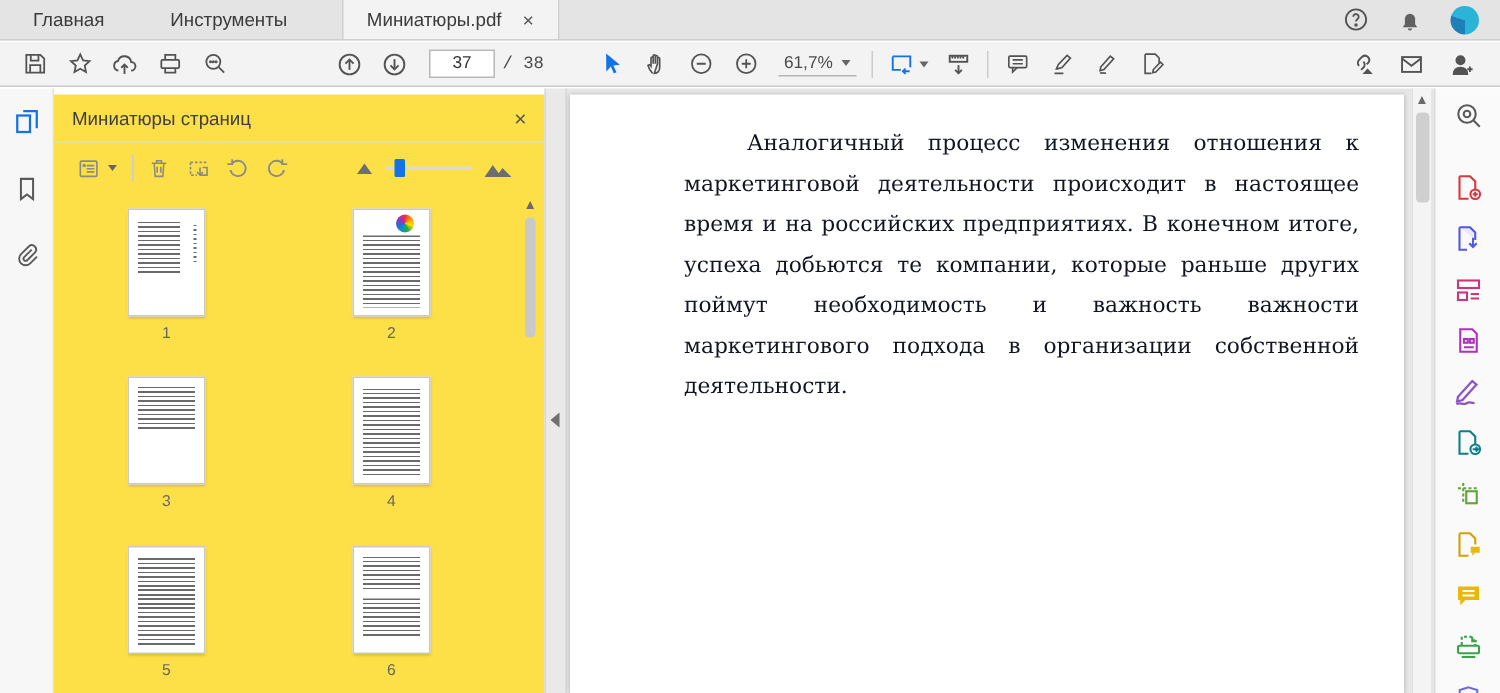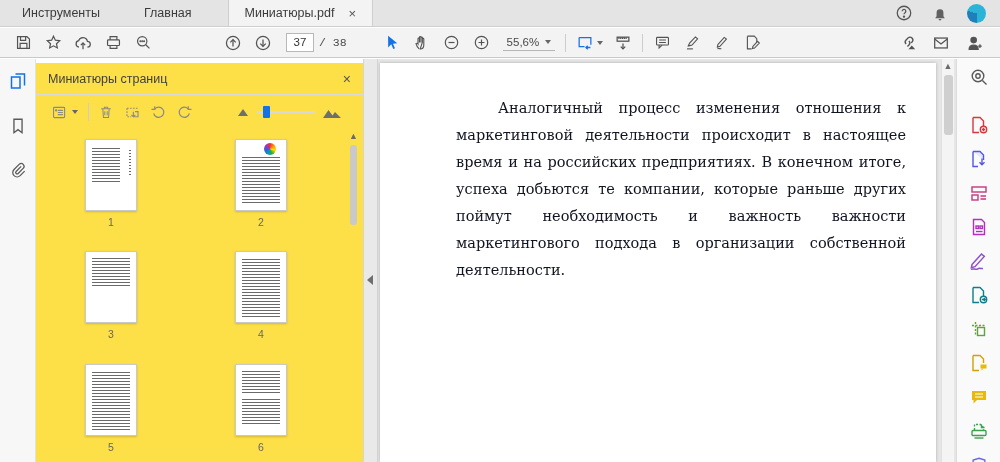--- a/index.html
+++ b/index.html
@@ -13,21 +13,21 @@
   .tab.doc { background:#f3f3f3; border-left:1px solid #cfcfcf; border-right:1px solid #cfcfcf; margin-left:14px; gap:14px; padding:0 16px; }
   .tab-close { color:#555; font-size:13px; line-height:1; }
   .tabbar-right { margin-left:auto; display:flex; align-items:center; gap:18px; padding-right:14px; }
   .avatar { width:19px; height:19px; border-radius:50%; background:conic-gradient(from 180deg, #1f7fb8 0 30%, #2bb3d8 30% 100%); }
 
   
   .toolbar { position:absolute; left:0; top:28px; width:1000px; height:30px; background:#f3f3f3; border-bottom:1px solid #c9c9c9; display:flex; align-items:center; color:#535353; }
   .tbtn { width:30px; height:26px; display:flex; align-items:center; justify-content:center; }
   .tb-sep { width:1px; height:18px; background:#cccccc; margin:0 4px; }
   .sp { flex:0 0 auto; }
-  .page-box { width:28px; height:19px; border:1px solid #b8b8b8; background:#fff; text-align:center; font-size:11.5px; color:#333; line-height:17px; margin:0 5px 0 8px; }
+  .page-box { width:44px; height:19px; border:1px solid #b8b8b8; background:#fff; text-align:center; font-size:11.5px; color:#333; line-height:17px; margin:0 5px 0 8px; }
   .page-total { font-size:11.5px; color:#4a4a4a; margin-right:6px; white-space:nowrap;font-family:Liberation Mono, monospace; }
   .zoom-field { display:flex; align-items:center; gap:6px; border-bottom:1px solid #b5b5b5; padding:2px 4px; margin:0 6px; }
   .zoom-val { font-size:11.5px; color:#4a4a4a; }
   .caret { width:0; height:0; border-left:3.5px solid transparent; border-right:3.5px solid transparent; border-top:4px solid #666; }
   .toolbar-right { margin-left:auto; display:flex; align-items:center; padding-right:8px; }
 
   
   .body { position:absolute; left:0; top:59px; width:1000px; height:403px; }
   .navstrip { position:absolute; left:0; top:0; width:36px; height:403px; background:#f7f7f7; border-right:1px solid #e2e2e2; display:flex; flex-direction:column; align-items:center; padding-top:12px; gap:26px; }
 
@@ -55,37 +55,37 @@
   .panel-scroll .arrow { color:#6a6a6a; font-size:9px; text-align:center; line-height:10px; }
   .panel-scroll .thumb { width:7px; height:80px; background:#c9c9c9; margin:4px auto 0; border-radius:3px; }
 
   
   .gutter { position:absolute; left:363px; top:0; width:15px; height:403px; background:#e9e9e9; border-left:1px solid #d5d5d5; border-right:1px solid #d5d5d5; }
   .gutter .collapse { position:absolute; left:3px; top:216px; width:0; height:0; border-top:5px solid transparent; border-bottom:5px solid transparent; border-right:6px solid #6f6f6f; }
 
   
   .viewer { position:absolute; left:378px; top:0; width:578px; height:403px; background:#e6e6e6; }
   .page { position:absolute; left:2px; top:4px; width:556px; height:399px; background:#fff; box-shadow:0 0 3px rgba(0,0,0,.25); }
-  .doc-text { position:absolute; left:76px; top:32px; width:450px; font-family:"DejaVu Serif","Liberation Serif",serif; font-size:14.5px; line-height:27px; color:#111421; text-align:justify; text-indent:42px; }
+  .doc-text { position:absolute; left:76px; top:20px; width:450px; font-family:"DejaVu Serif","Liberation Serif",serif; font-size:14.5px; line-height:27px; color:#111421; text-align:justify; text-indent:42px; }
   .doc-scroll { position:absolute; right:2px; top:0; width:13px; height:403px; background:#f4f4f4; border-left:1px solid #e0e0e0; }
   .doc-scroll .arrow { color:#6a6a6a; font-size:9px; text-align:center; line-height:14px; }
   .doc-scroll .thumb { width:9px; height:60px; background:#cfcfcf; margin:2px auto 0; border-radius:3px; }
 
   
   .sidebar { position:absolute; left:956px; top:0; width:44px; height:403px; background:#fafafa; border-left:1px solid #dcdcdc; display:flex; flex-direction:column; align-items:center; padding-top:8px; gap:14px; }
   .side-sep { width:26px; height:1px; background:#d8d8d8; }
 
   .blue { color:#1373e6; }
 </style>
 </head>
 <body>
 
 <div class="tabbar">
+  <div class="tab">Главная</div>
   <div class="tab">Инструменты</div>
-  <div class="tab">Главная</div>
   <div class="tab doc">
     <span>Миниатюры.pdf</span>
     <span class="tab-close">×</span>
   </div>
   <div class="tabbar-right">
     <span>
       <svg width="18" height="18" viewBox="0 0 20 20" fill="none" stroke="#555" stroke-width="1.4">
           <circle cx="10" cy="10" r="7.5"></circle>
           <path d="M8 8a2 2 0 1 1 3.4 1.4c-.8.8-1.4 1.1-1.4 2.1"></path>
           <circle cx="10" cy="14" r="0.6" fill="#555"></circle>
@@ -174,21 +174,21 @@
         <path d="M6.5 10h7"></path>
       </svg>
     </span>
   <span class="tbtn">
       <svg width="17" height="17" viewBox="0 0 20 20" fill="none" stroke="currentColor" stroke-width="1.4">
         <circle cx="10" cy="10" r="7.3"></circle>
         <path d="M6.5 10h7M10 6.5v7"></path>
       </svg>
     </span>
   <span class="zoom-field">
-    <span class="zoom-val">55,6%</span>
+    <span class="zoom-val">61,7%</span>
     <span class="caret"></span>
   </span>
   <span class="tb-sep"></span>
   <span class="tbtn blue" style="width:38px">
     <svg width="18" height="18" viewBox="0 0 20 20" fill="none" stroke="#1373e6" stroke-width="1.4">
         <path d="M3.5 4h13v8"></path>
         <path d="M3.5 4v10h6"></path>
         <path d="M11 15h5M13 13l-2 2 2 2"></path>
       </svg>
     <span class="caret" style="margin-left:3px"></span>

